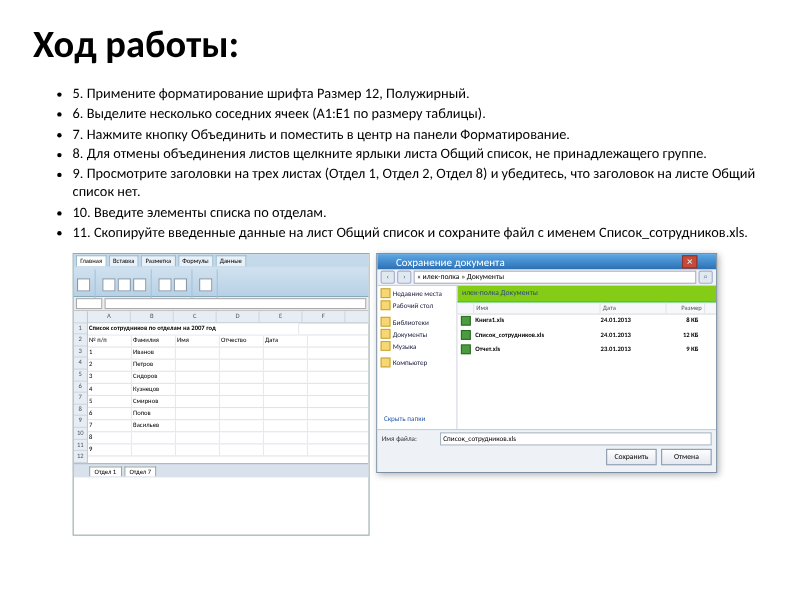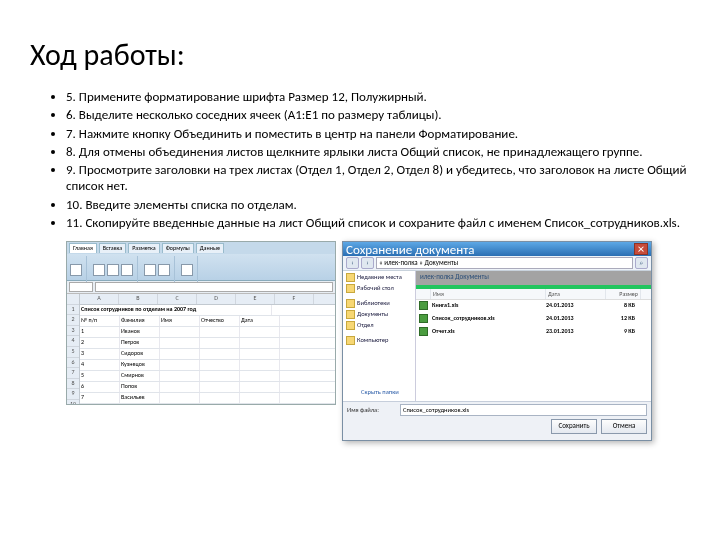--- a/index.html
+++ b/index.html
@@ -7,41 +7,41 @@
     padding: 20px 30px;
     font-family: Calibri, Arial, sans-serif;
     background: #fff;
     width: 720px;
     height: 540px;
     box-sizing: border-box;
     font-size: 13px;
     color: #000;
   }
   h1 {
-    font-size: 30px;
-    font-weight: 400;
-    margin: 16px 0 16px 0;
+    font-size: 35px;
+    font-weight: 700;
+    margin: 0 0 16px 0;
   }
   ul.bullets {
     list-style: disc;
     padding-left: 36px;
     margin: 0 0 10px 0;
   }
   ul.bullets li {
     margin-bottom: 2px;
     line-height: 1.25;
   }
   .screens {
     display: flex;
     gap: 6px;
     padding-left: 36px;
   }
   .excel-shot {
     width: 270px;
-    height: 164px;
+    height: 257px;
     border: 1px solid #9aa;
     background: #fff;
     font-size: 7px;
     position: relative;
     box-sizing: border-box;
     overflow: hidden;
   }
   .excel-ribbon {
     height: 38px;
     background: linear-gradient(#dbe9f4,#b8d1e6);
@@ -121,62 +121,62 @@
     position: relative;
     box-sizing: border-box;
     overflow: hidden;
     box-shadow: 2px 2px 6px rgba(0,0,0,0.3);
   }
   .dlg-title {
     height: 14px;
     background: linear-gradient(#5da8e6,#2b6fb3);
     color:#fff;
     display:flex; align-items:center; justify-content:space-between;
-    padding: 0 3px;
-    font-size:13px;
+    padding: 0 17px;
+    font-size:10px;
   }
   .dlg-title .x { width:12px; height:10px; background:#c74b3a; color:#fff; text-align:center; line-height:10px; border:1px solid #8a3328;}
   .dlg-nav {
     height:14px; background:#eef3f9; border-bottom:1px solid #c8d2dc;
     display:flex; align-items:center; gap:2px; padding:0 3px;
   }
   .nav-btn { width:11px; height:10px; background:#e0e8f0; border:1px solid #aac; border-radius:2px; text-align:center; line-height:9px; font-size:7px; color:#357;}
   .nav-path { flex:1; height:10px; background:#fff; border:1px solid #aab; padding-left:2px; line-height:9px; }
   .dlg-body {
     display:flex; height:130px;
   }
   .dlg-side {
     width:72px; background:#fff; border-right:1px solid #ccd;
     display:flex; flex-direction:column; padding:1px 0;
   }
-  .side-item { padding:1px 3px; display:flex; align-items:flex-start; gap:2px; font-size:6.5px; color:#224;}
+  .side-item { padding:1px 3px; display:flex; align-items:center; gap:2px; font-size:6.5px; color:#224;}
   .side-item .ic { width:7px; height:7px; background:#f7d774; border:1px solid #c8a83e;}
   .side-sep { height:4px; }
   .dlg-main { flex:1; background:#fff; display:flex; flex-direction:column; }
-  .pane-hdr { height:12px; background:#a3a3a3; border-bottom:4px solid #22c55e; padding:1px 4px; font-size:7px; color:#2a4d77;}
+  .pane-hdr { height:12px; background:#84cc16; border-bottom:1px solid #22c55e; padding:1px 4px; font-size:7px; color:#2a4d77;}
   .file-list { flex:1; overflow:auto; }
   .fl-hdr { display:flex; font-size:6px; color:#555; border-bottom:1px solid #ddd; background:#f6f8fb;}
   .fl-hdr div { padding:1px 2px; border-right:1px solid #e2e6ec;}
   .fl-row { display:flex; font-size:6px; padding:1px 0;font-weight:bold; }
   .fl-row div { padding:0 2px; white-space:nowrap; overflow:hidden;}
   .c-ic { width:10px; text-align:center;}
   .c-nm { width:110px; }
   .c-dt { width:55px; }
   .c-sz { width:30px; text-align:right;}
   .xls-ic { display:inline-block; width:7px; height:7px; background:#4a9c3f; border:1px solid #2e6b27;}
   .dlg-foot {
     height:42px; background:#eef1f6; border-top:1px solid #c6cedb;
     padding:2px 4px; display:flex; flex-direction:column; gap:2px;
   }
   .foot-row { display:flex; align-items:center; gap:3px; }
   .foot-lbl { width:50px; font-size:6.5px; color:#333; }
   .foot-inp { flex:1; height:10px; background:#fff; border:1px solid #a9b4c4; font-size:6.5px; padding-left:2px; line-height:10px;}
   .foot-btns { display:flex; justify-content:flex-end; gap:4px; padding-top:1px;}
   .dbtn { width:44px; height:13px; background:linear-gradient(#fdfdfd,#e4e9f0); border:1px solid #8a99ac; font-size:7px; text-align:center; line-height:12px;}
-  .hide-f { position:absolute; bottom:44px; left:18px; font-size:6.5px; color:#2a5ca8;}
+  .hide-f { position:absolute; bottom:44px; left:6px; font-size:6.5px; color:#2a5ca8;}
 </style>
 </head>
 <body>
 
 <h1>Ход работы:</h1>
 
 <ul class="bullets">
   <li>5. Примените форматирование шрифта Размер 12, Полужирный.</li>
   <li>6. Выделите несколько соседних ячеек (A1:E1 по размеру таблицы).</li>
   <li>7. Нажмите кнопку Объединить и поместить в центр на панели Форматирование.</li>
@@ -352,21 +352,21 @@
         <div class="side-item">
             <span class="ic"></span>
             <span>Библиотеки</span>
           </div>
         <div class="side-item">
             <span class="ic"></span>
             <span>Документы</span>
           </div>
         <div class="side-item">
             <span class="ic"></span>
-            <span>Отдел</span>
+            <span>Музыка</span>
           </div>
         <div class="side-sep"></div>
         <div class="side-item">
             <span class="ic"></span>
             <span>Компьютер</span>
           </div>
       </div>
       <div class="dlg-main">
         <div class="pane-hdr">илек-полка  Документы</div>
         <div class="file-list">

